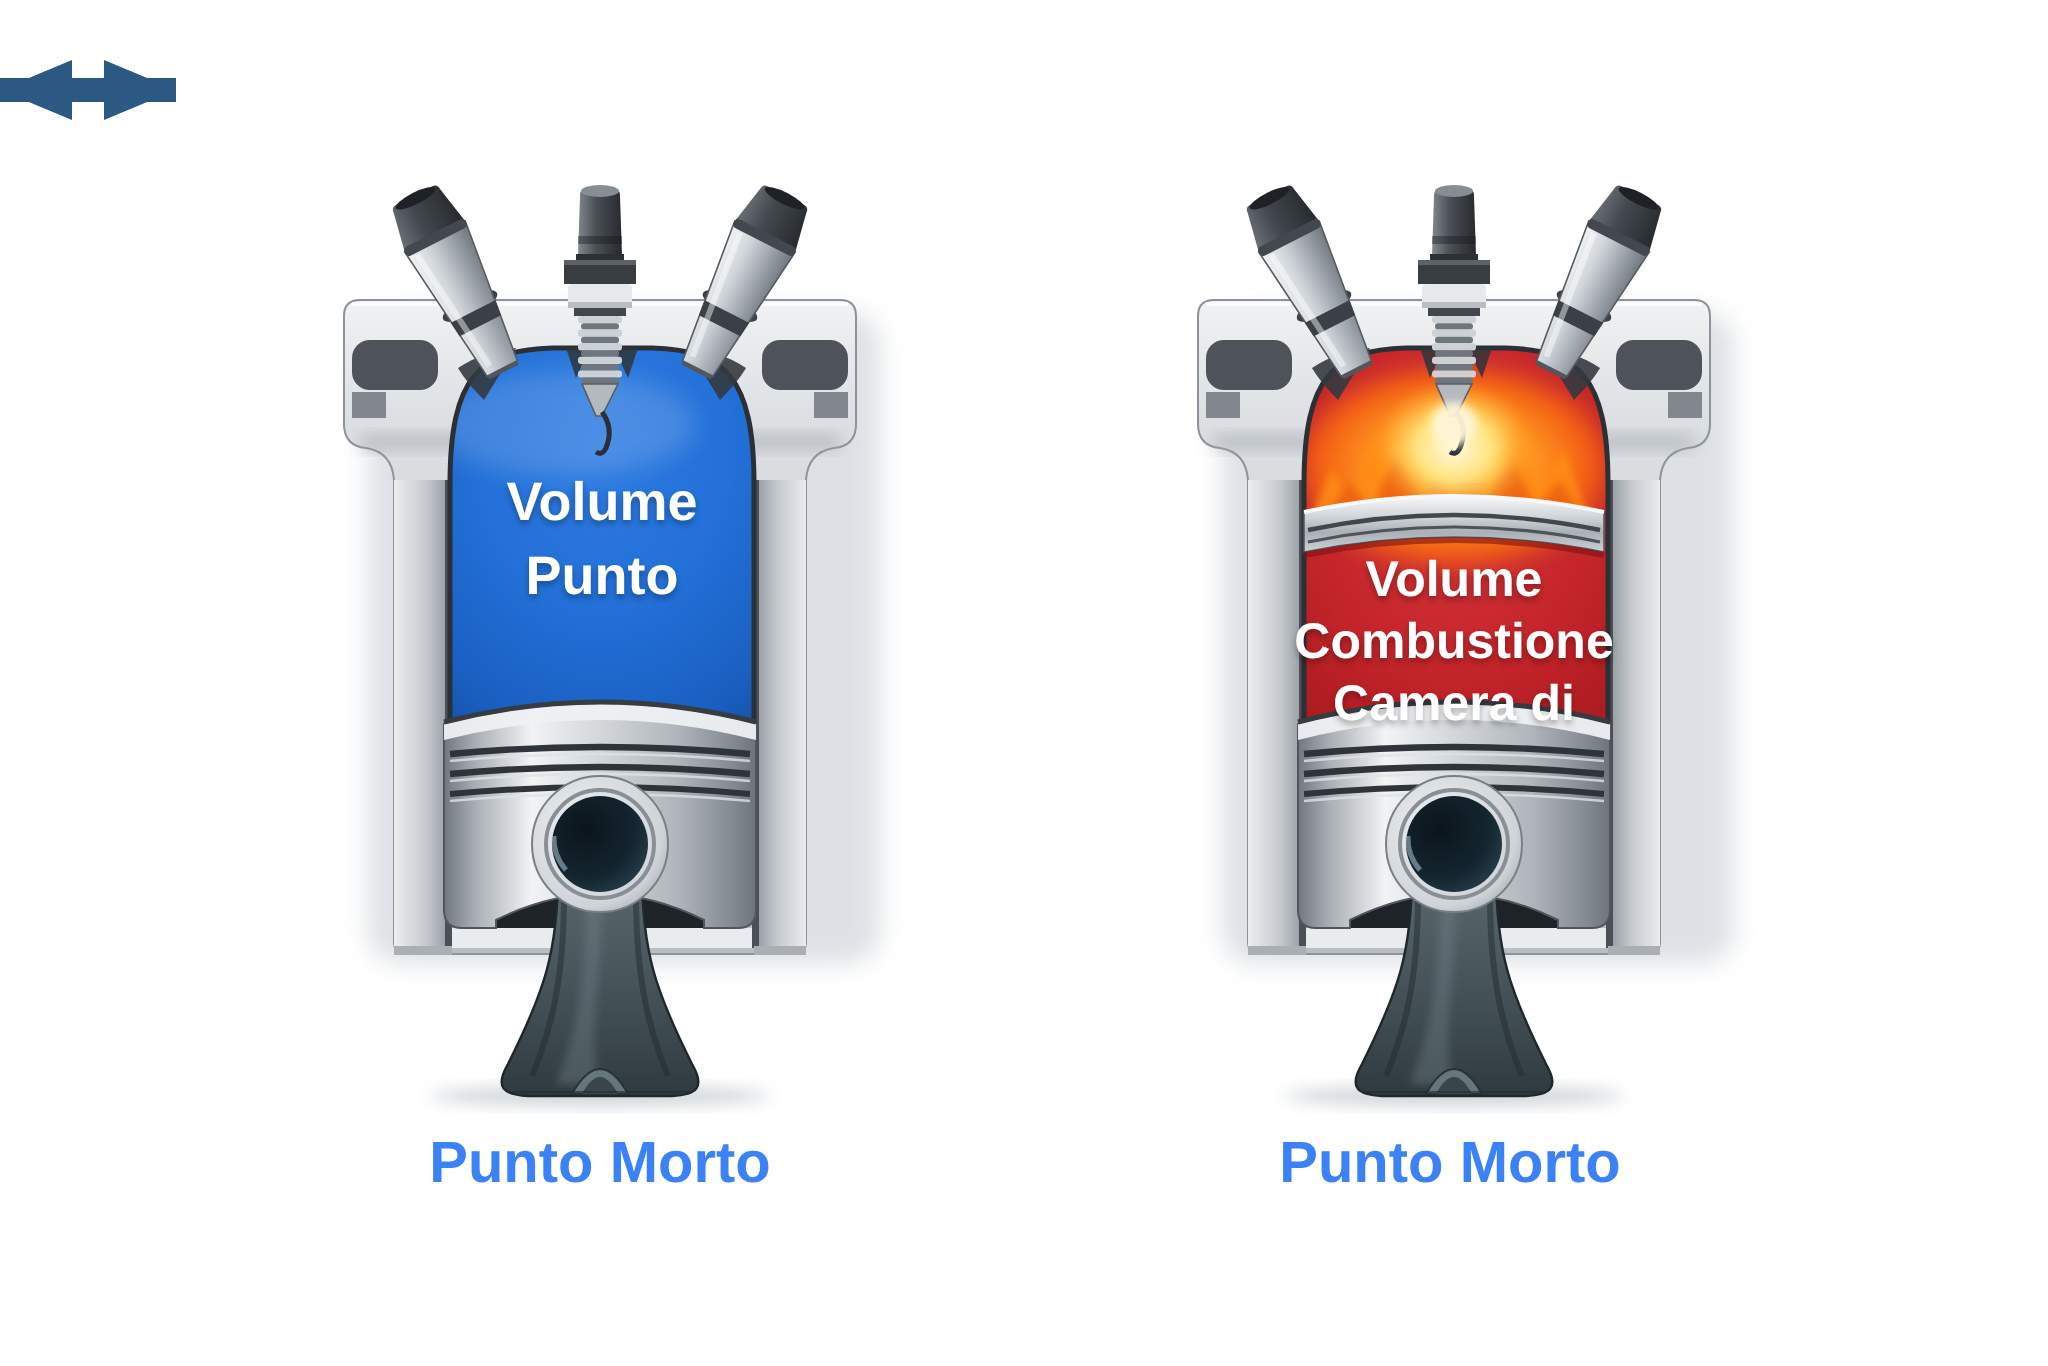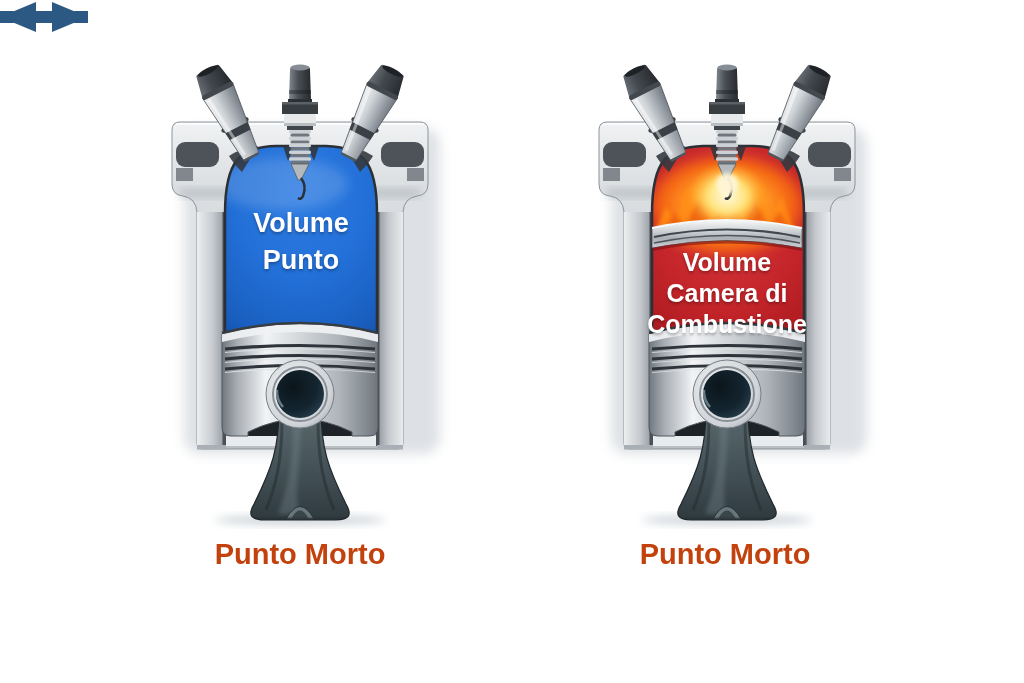--- a/index.html
+++ b/index.html
@@ -1,23 +1,23 @@
 <!DOCTYPE html>
 <html><head>
 <meta charset="utf-8">
 <style>
   html,body{margin:0;padding:0;background:#ffffff;}
   #stage{position:relative;width:1024px;height:571px;background:#ffffff;overflow:hidden;
-         font-family:"Liberation Sans", sans-serif;}
+         font-family:"Liberation Sans", sans-serif;margin-top:28px;}
   #stage svg{position:absolute;left:0;top:0;}
   .overlay{position:absolute;text-align:center;}
   .vol-label{color:#ffffff;font-weight:bold;text-shadow:0 2px 3px rgba(0,0,0,.30);}
   .vol-left{left:225px;top:205px;width:152px;font-size:27px;line-height:37px;}
   .vol-right{left:645px;top:247px;width:164px;font-size:25px;line-height:31px;}
-  .pos-label{color:#c2410c;font-weight:bold;font-size:29px;line-height:34px;}
+  .pos-label{color:#3b82f6;font-weight:bold;font-size:29px;line-height:34px;}
   .pos-left{left:160px;top:537px;width:280px;}
   .pos-right{left:585px;top:537px;width:280px;}
   .arrow-wrap{position:absolute;width:88px;height:34px;}
   .arrow-left-pos{left:258px;top:606px;}
   .arrow-right-pos{left:674px;top:606px;}
 </style>
 </head>
 <body>
 
 <div id="stage">
@@ -285,22 +285,22 @@
   </g>
 </svg>
 
 <div class="overlay vol-label vol-left">
   <div>Volume</div>
   <div>Punto</div>
 </div>
 
 <div class="overlay vol-label vol-right">
   <div>Volume</div>
+  <div>Combustione</div>
   <div>Camera di</div>
-  <div>Combustione</div>
 </div>
 
 <div class="overlay pos-label pos-left">
   <div>Punto Morto</div>
 </div>
 
 <div class="overlay pos-label pos-right">
   <div>Punto Morto</div>
 </div>
 

